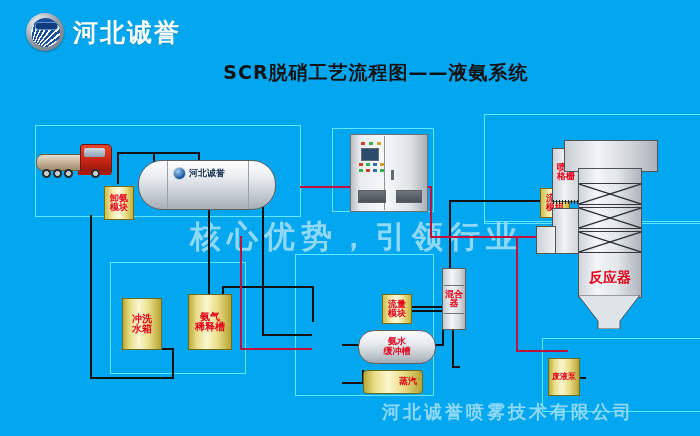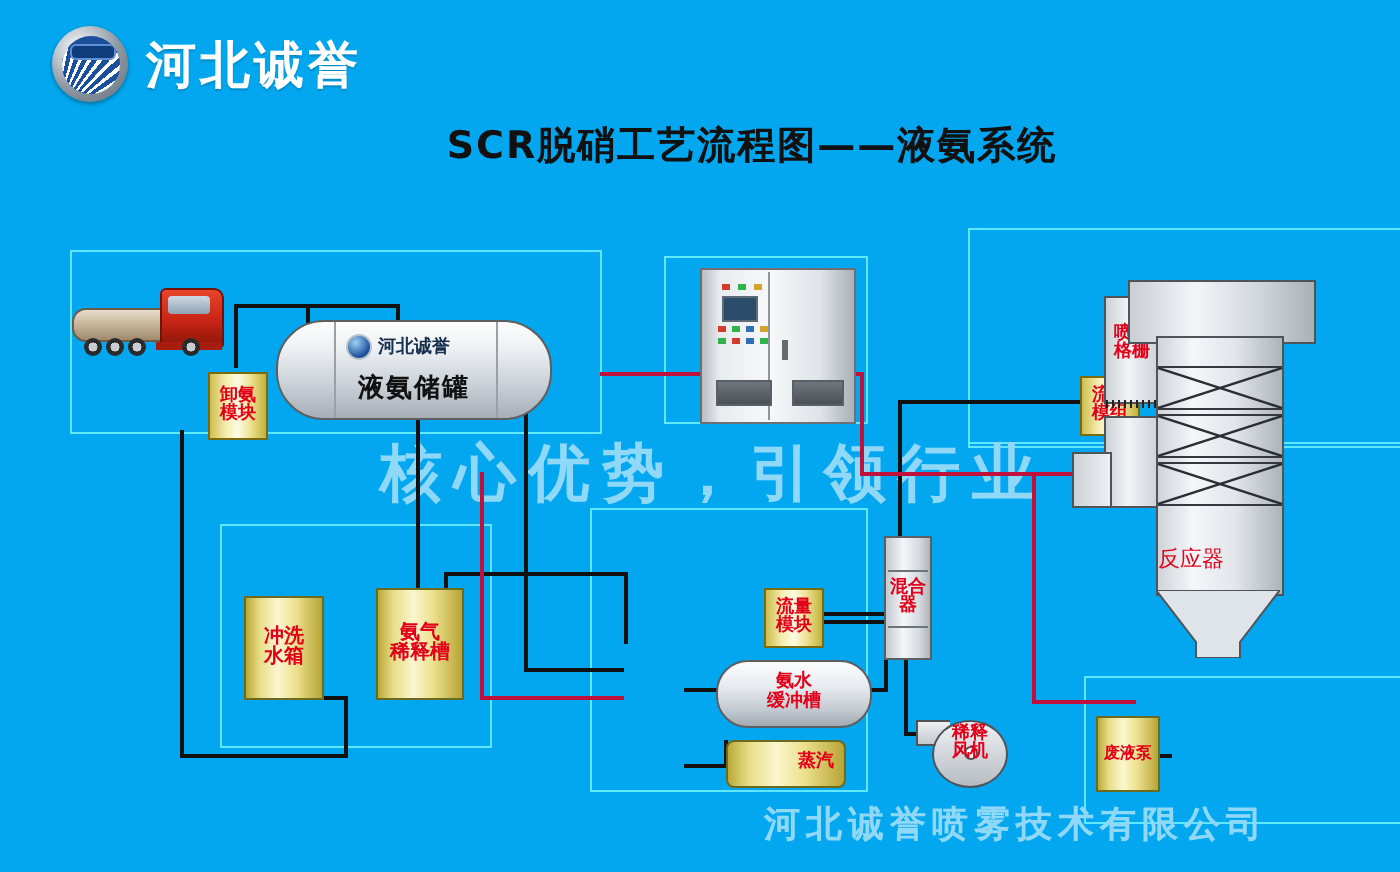--- a/index.html
+++ b/index.html
@@ -92,22 +92,22 @@
   .cab .led{position:absolute;width:4px;height:3px;}
   .cab .vent{position:absolute;height:11px;background:linear-gradient(180deg,#6e757c,#4b5157);border:1px solid #596068;}
   .cab .handle2{position:absolute;left:41px;top:36px;width:3px;height:10px;background:#636a71;}
 
   
   .reactor{position:absolute;left:566px;top:168px;width:62px;height:128px;
      border:1px solid #4f5459;background:linear-gradient(90deg,#cfd4da 0%,#f4f6f8 28%,#e2e6ea 62%,#aeb4bb 100%);}
   .react-hopper{position:absolute;left:566px;top:295px;width:62px;height:34px;}
   .layer{position:absolute;left:0;right:0;height:20px;border-top:1px solid #35393d;border-bottom:1px solid #35393d;}
   .xline{position:absolute;left:0;top:0;width:100%;height:100%;}
-  .react-label{position:absolute;left:0;right:0;bottom:10px;text-align:left;color:#e2001a;
-     font-size:11px;font-weight:normal;}
+  .react-label{position:absolute;left:0;right:0;bottom:10px;text-align:center;color:#e2001a;
+     font-size:14px;font-weight:bold;}
 
   
   .duct{position:absolute;}
 
   
   .fan{position:absolute;left:446px;top:356px;width:44px;height:36px;}
   .fan .scroll{position:absolute;left:8px;top:4px;width:36px;height:32px;border-radius:50%;
      border:1px solid #4f5459;background:linear-gradient(180deg,#f0f2f4,#b6bcc3);}
   .fan .inlet{position:absolute;left:0px;top:4px;width:16px;height:11px;border:1px solid #4f5459;
      background:linear-gradient(180deg,#eef0f2,#c2c8ce);border-right:none;}
@@ -229,21 +229,20 @@
     <span class="cn">模块</span>
   </div>
 
   <div class="htank">
     <div class="seamA"></div>
     <div class="seamB"></div>
     <div class="brand">
       <span class="bdot"></span>
       <span class="btxt cn">河北诚誉</span>
     </div>
-    <div class="main cn">液氨储罐</div>
   </div>
 
   <div class="cab">
     <div class="body"></div>
     <div class="split"></div>
     <div class="hmi"></div>
     <div class="led" style="left:11px;top:8px;background:#d43b2a;"></div>
     <div class="led" style="left:19px;top:8px;background:#2fb34a;"></div>
     <div class="led" style="left:27px;top:8px;background:#d8a32c;"></div>
     <div class="led" style="left:9px;top:29px;background:#d43b2a;"></div>
@@ -334,28 +333,19 @@
   </div>
 
   <div class="mixer">
     <div class="rule" style="top:16px;"></div>
     <div class="rule" style="top:44px;"></div>
     <div class="label cn">
       <span>混合器</span>
     </div>
   </div>
 
-  <div class="fan">
-    <div class="inlet"></div>
-    <div class="scroll"></div>
-    <div class="hub"></div>
-    <div class="txt">
-      <span class="cn">稀释</span><br>
-      <span class="cn">风机</span>
-    </div>
-  </div>
 
   <div class="goldbox" style="left:536px;top:358px;width:30px;height:36px;font-size:8px;">
     <span class="cn">废液泵</span>
   </div>
 
 
 </div>
 
 </body></html>

